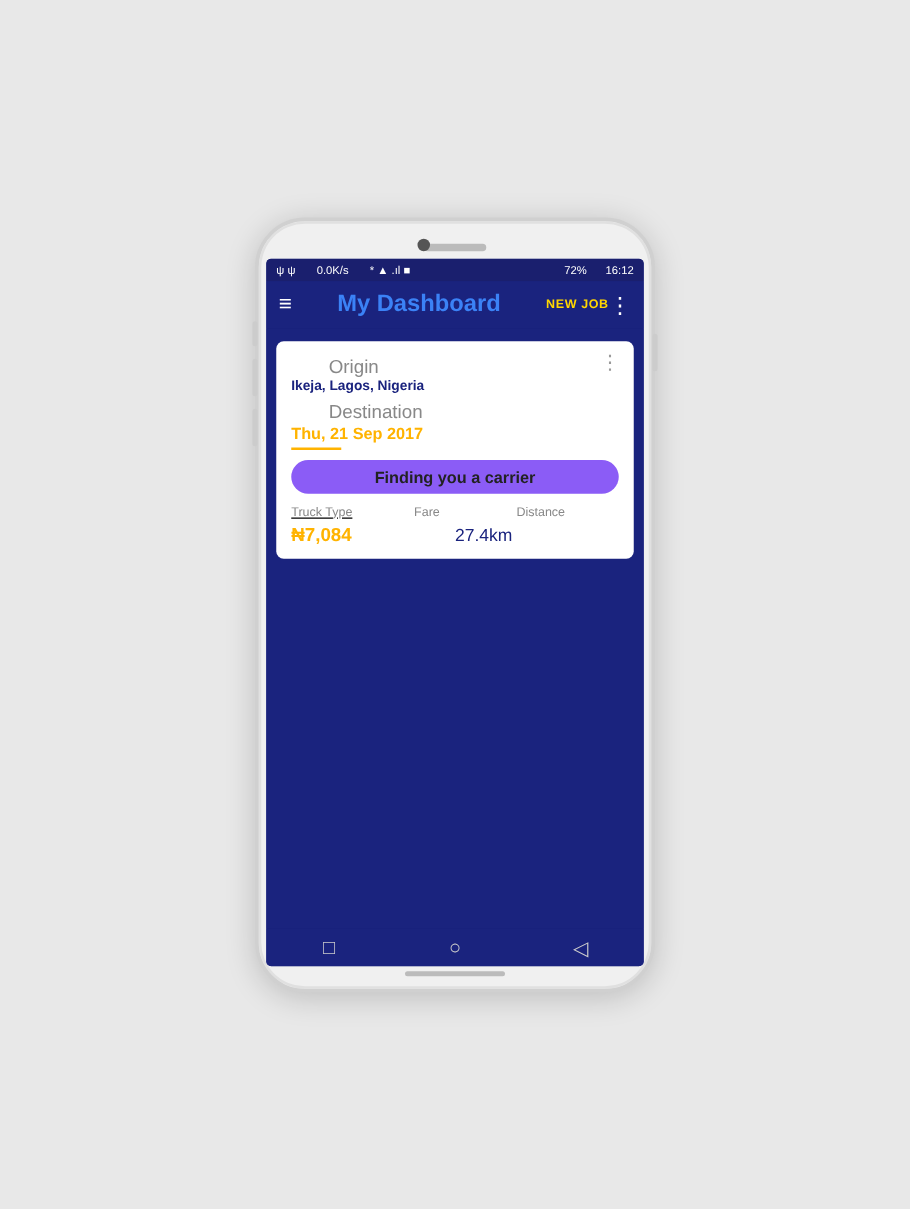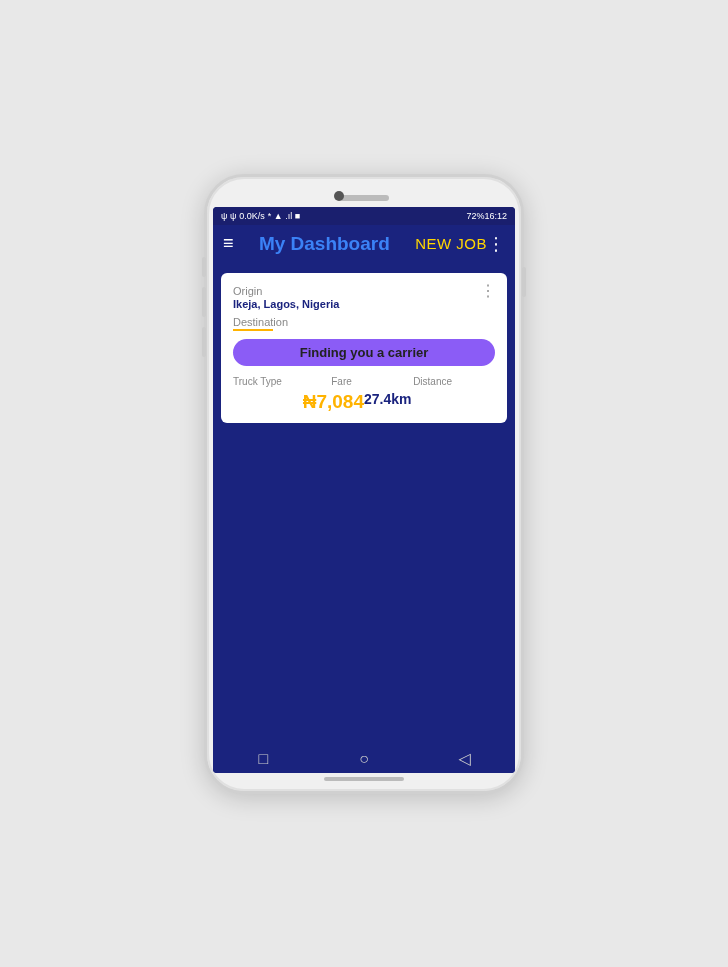--- a/index.html
+++ b/index.html
@@ -74,27 +74,27 @@
       font-size: 9px;
       padding: 2px 8px;
       display: flex;
       justify-content: space-between;
       align-items: center;
       height: 18px;
     }
 
     .status-left {
       display: flex;
-      gap: 3px;
+      gap: 17px;
       align-items: center;
     }
 
     .status-right {
       display: flex;
-      gap: 0;
+      gap: 15px;
       align-items: center;
     }
 
     .app-header {
       background: #1a237e;
       color: #fff;
       padding: 8px 10px;
       display: flex;
       align-items: center;
       justify-content: space-between;
@@ -102,22 +102,22 @@
 
     .header-title {
       font-size: 19px;
       font-weight: bold;
       color: #3b82f6;
       flex: 1;
       text-align: center;
     }
 
     .header-new-job {
-      font-size: 15px;
-      font-weight: normal;
+      font-size: 10px;
+      font-weight: bold;
       color: #FFD600;
       letter-spacing: 0.5px;
     }
 
     .hamburger-icon {
       color: #fff;
       font-size: 18px;
     }
 
     .dots-icon {
@@ -143,23 +143,24 @@
       position: absolute;
       top: 10px;
       right: 10px;
       color: #999;
       font-size: 16px;
       line-height: 1;
       letter-spacing: 1px;
     }
 
     .field-label {
-      font-size: 11px;
+      font-size: 15px;
       color: #888;
       margin-bottom: 1px;
+      margin-left: 30px;
     }
 
     .field-value {
       font-size: 11px;
       font-weight: bold;
       color: #1a237e;
       margin-bottom: 6px;
     }
 
     .field-value-date {
@@ -188,20 +189,21 @@
     }
 
     .truck-details-row {
       display: flex;
       align-items: flex-start;
       gap: 0;
     }
 
     .col-truck-type {
       flex: 1.2;
+      text-decoration: underline;
     }
 
     .col-fare {
       flex: 1;
       text-align: left;
     }
 
     .col-distance {
       flex: 1;
     }
@@ -217,29 +219,28 @@
       height: 24px;
       margin-bottom: 2px;
     }
 
     .truck-icon-wrap svg {
       width: 100%;
       height: 100%;
     }
 
     .fare-value {
-      font-size: 19px;
+      font-size: 15px;
       font-weight: bold;
       color: #FFB300;
-      text-align: right;
     }
 
     .distance-value {
       font-size: 14px;
-      font-weight: bold;
+      font-weight: normal;
       color: #1a237e;
     }
 
     .truck-label {
       font-size: 11px;
       color: #1a237e;
       font-weight: 600;
       margin-top: 2px;
     }
 
@@ -345,20 +346,21 @@
 
     <div class="app-content">
       <div class="job-card">
         <span class="card-dots">⋮</span>
 
         <div class="field-label">Origin</div>
         <div class="field-value">Ikeja, Lagos, Nigeria</div>
 
         <div class="field-label">Destination</div>
 
+        <div class="field-value-date">Thu, 21 Sep 2017</div>
 
         <div class="divider"></div>
 
         <div class="finding-carrier-btn">Finding you a carrier</div>
 
         <div class="truck-details-row">
           <div class="col-truck-type">
             <div class="col-header">Truck Type</div>
           </div>
           <div class="col-fare">

